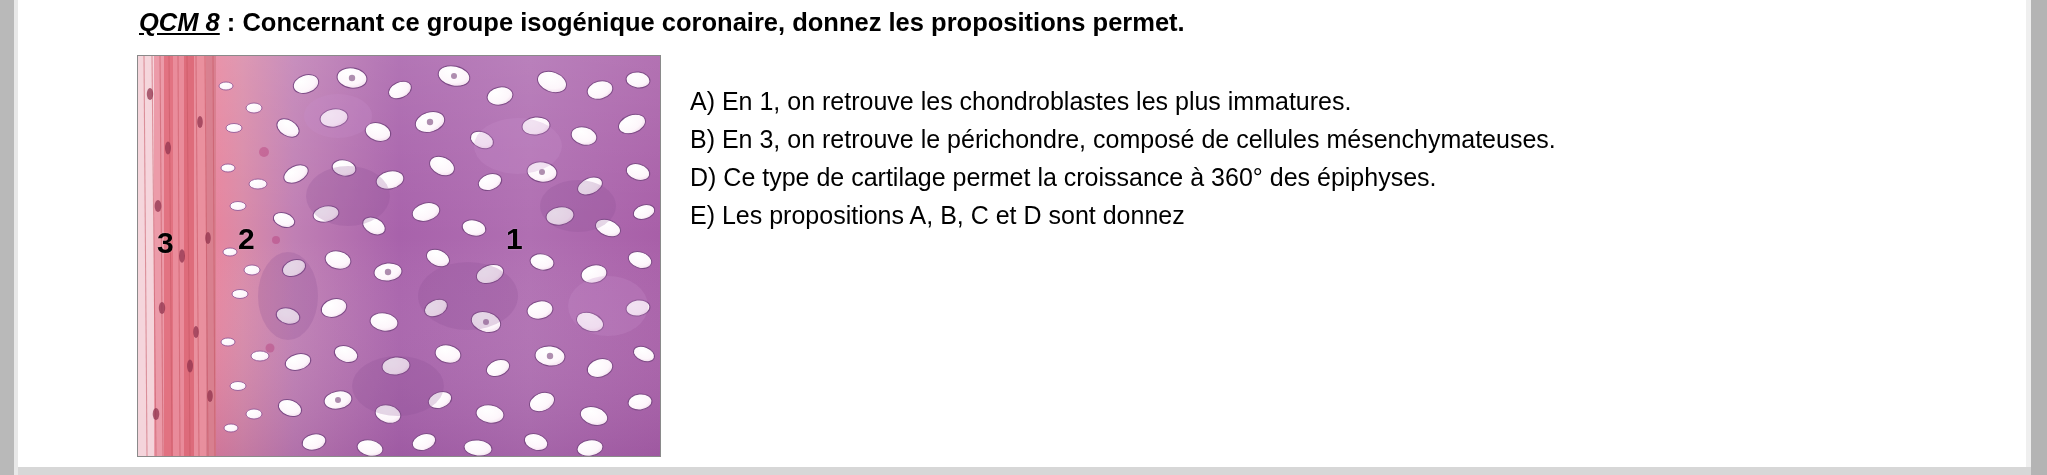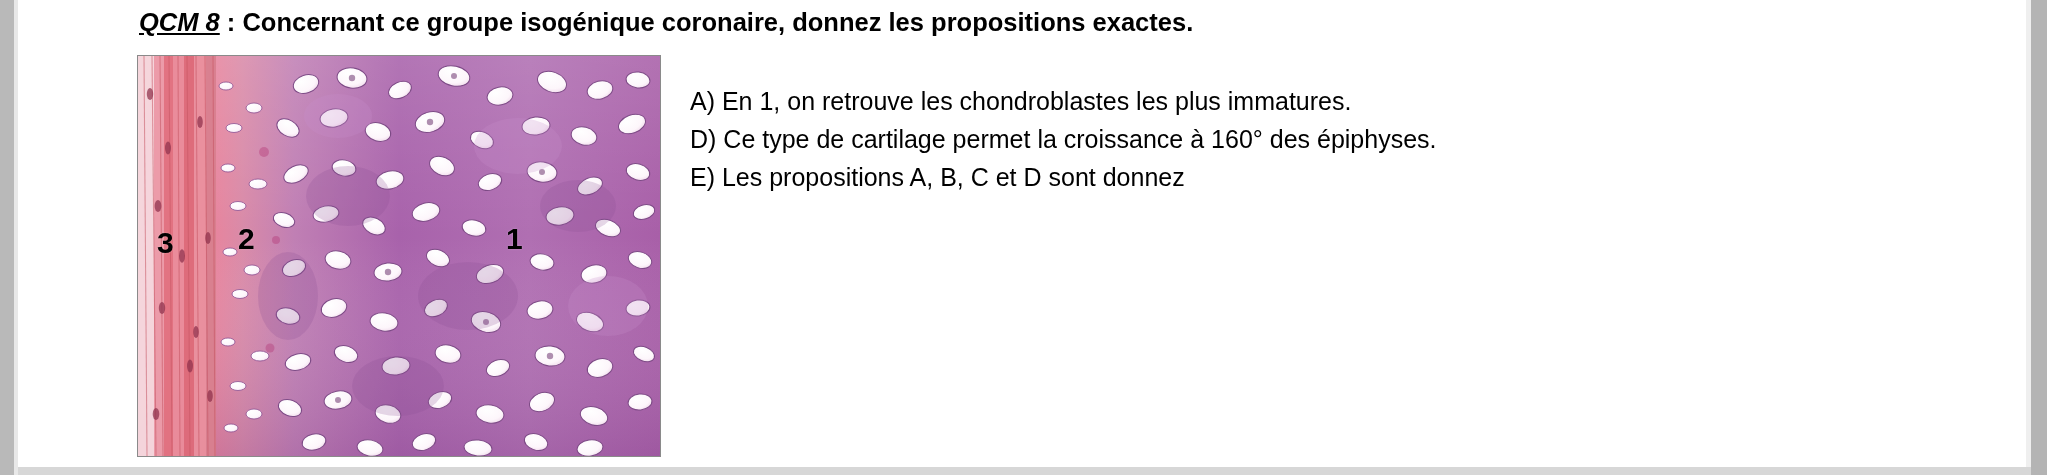--- a/index.html
+++ b/index.html
@@ -115,21 +115,21 @@
 
 <div class="page">
 
   <div class="edge-left"></div>
   <div class="edge-left-inner"></div>
   <div class="edge-right"></div>
   <div class="edge-right-inner"></div>
   <div class="bottom-shadow"></div>
 
   <div class="question-line">
-    <span class="qnum">QCM 8</span><span> : </span><span>Concernant ce groupe isogénique coronaire, donnez les propositions exactes.</span>
+    <span class="qnum">QCM 8</span><span> : </span><span>Concernant ce groupe isogénique coronaire, donnez les propositions permet.</span>
   </div>
 
   <div class="figure">
     <svg class="histology" viewBox="0 0 522 400" preserveAspectRatio="none">
       <defs>
         <linearGradient id="bgGrad" x1="0" y1="0" x2="1" y2="0">
           <stop offset="0" stop-color="#f3c6d4"></stop>
           <stop offset="0.07" stop-color="#f0a8b6"></stop>
           <stop offset="0.14" stop-color="#e9849c"></stop>
           <stop offset="0.20" stop-color="#d98aa8"></stop>
@@ -315,17 +315,18 @@
       </g>
     </svg>
 
     <span class="marker marker-3">3</span>
     <span class="marker marker-2">2</span>
     <span class="marker marker-1">1</span>
   </div>
 
   <div class="answers">
     <div class="answer">A) En 1, on retrouve les chondroblastes les plus immatures.</div>
-    <div class="answer">D) Ce type de cartilage permet la croissance à 160° des épiphyses.</div>
+    <div class="answer">B) En 3, on retrouve le périchondre, composé de cellules mésenchymateuses.</div>
+    <div class="answer">D) Ce type de cartilage permet la croissance à 360° des épiphyses.</div>
     <div class="answer">E) Les propositions A, B, C et D sont donnez</div>
   </div>
 
 </div>
 
 </body></html>

